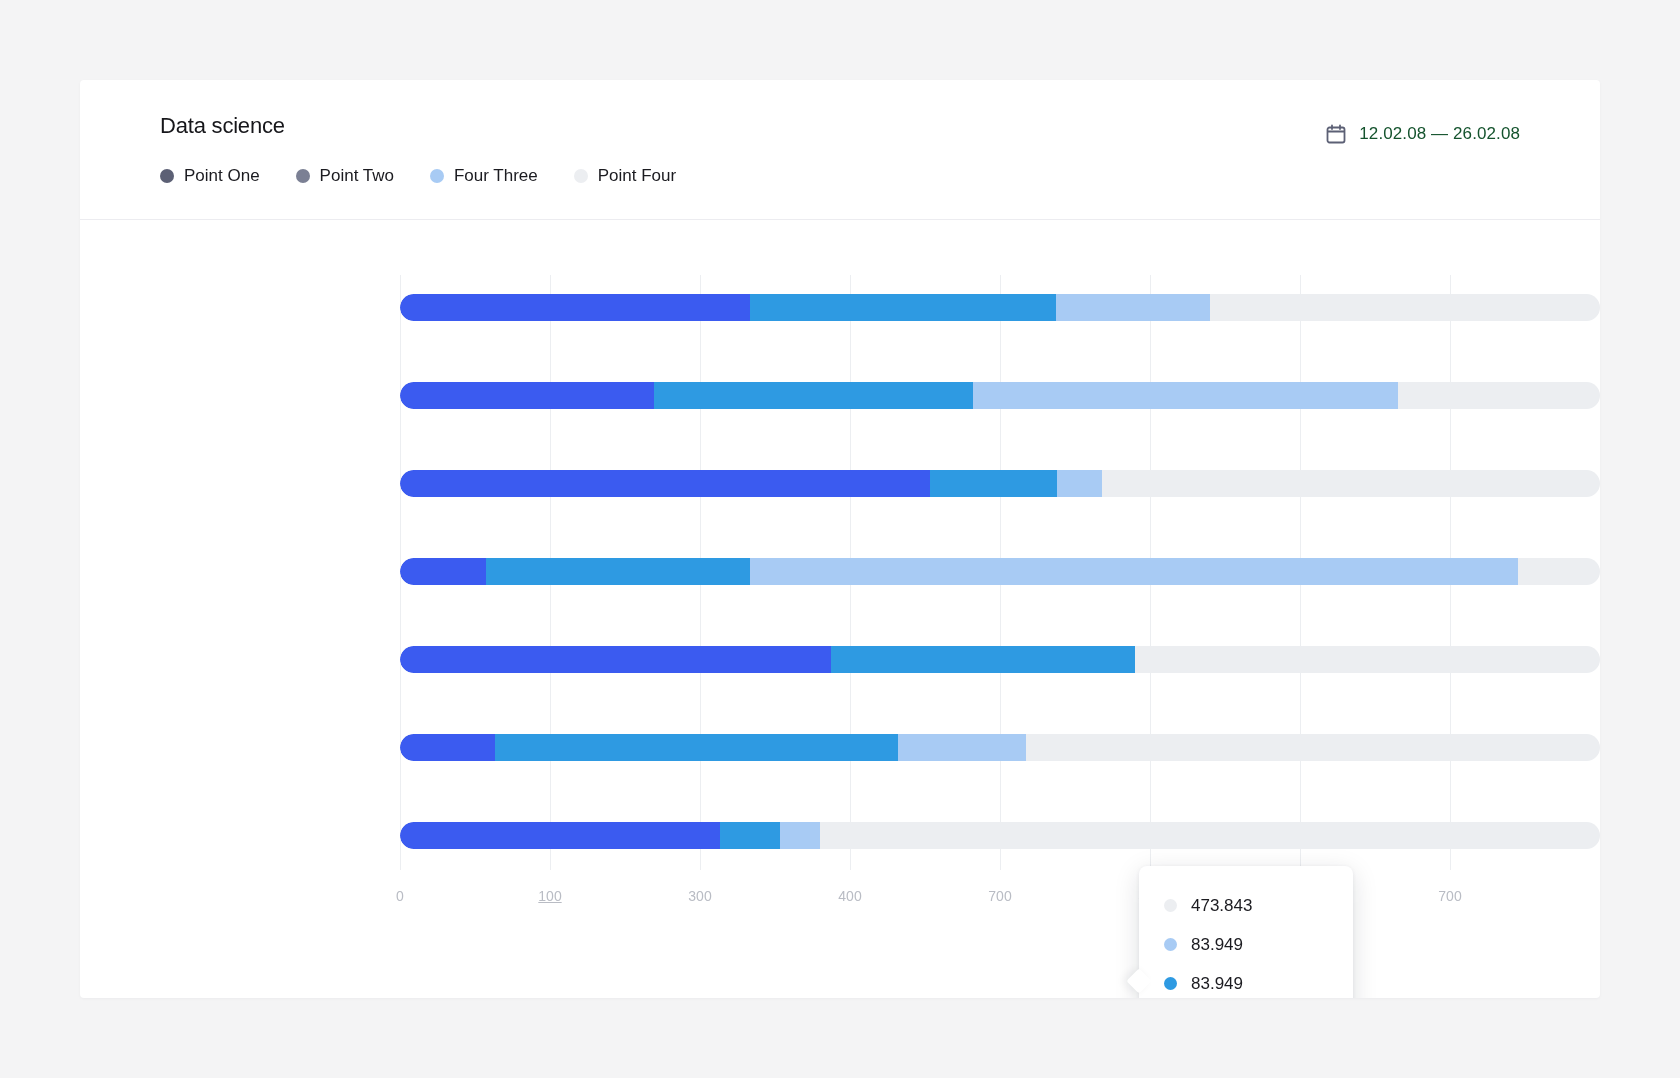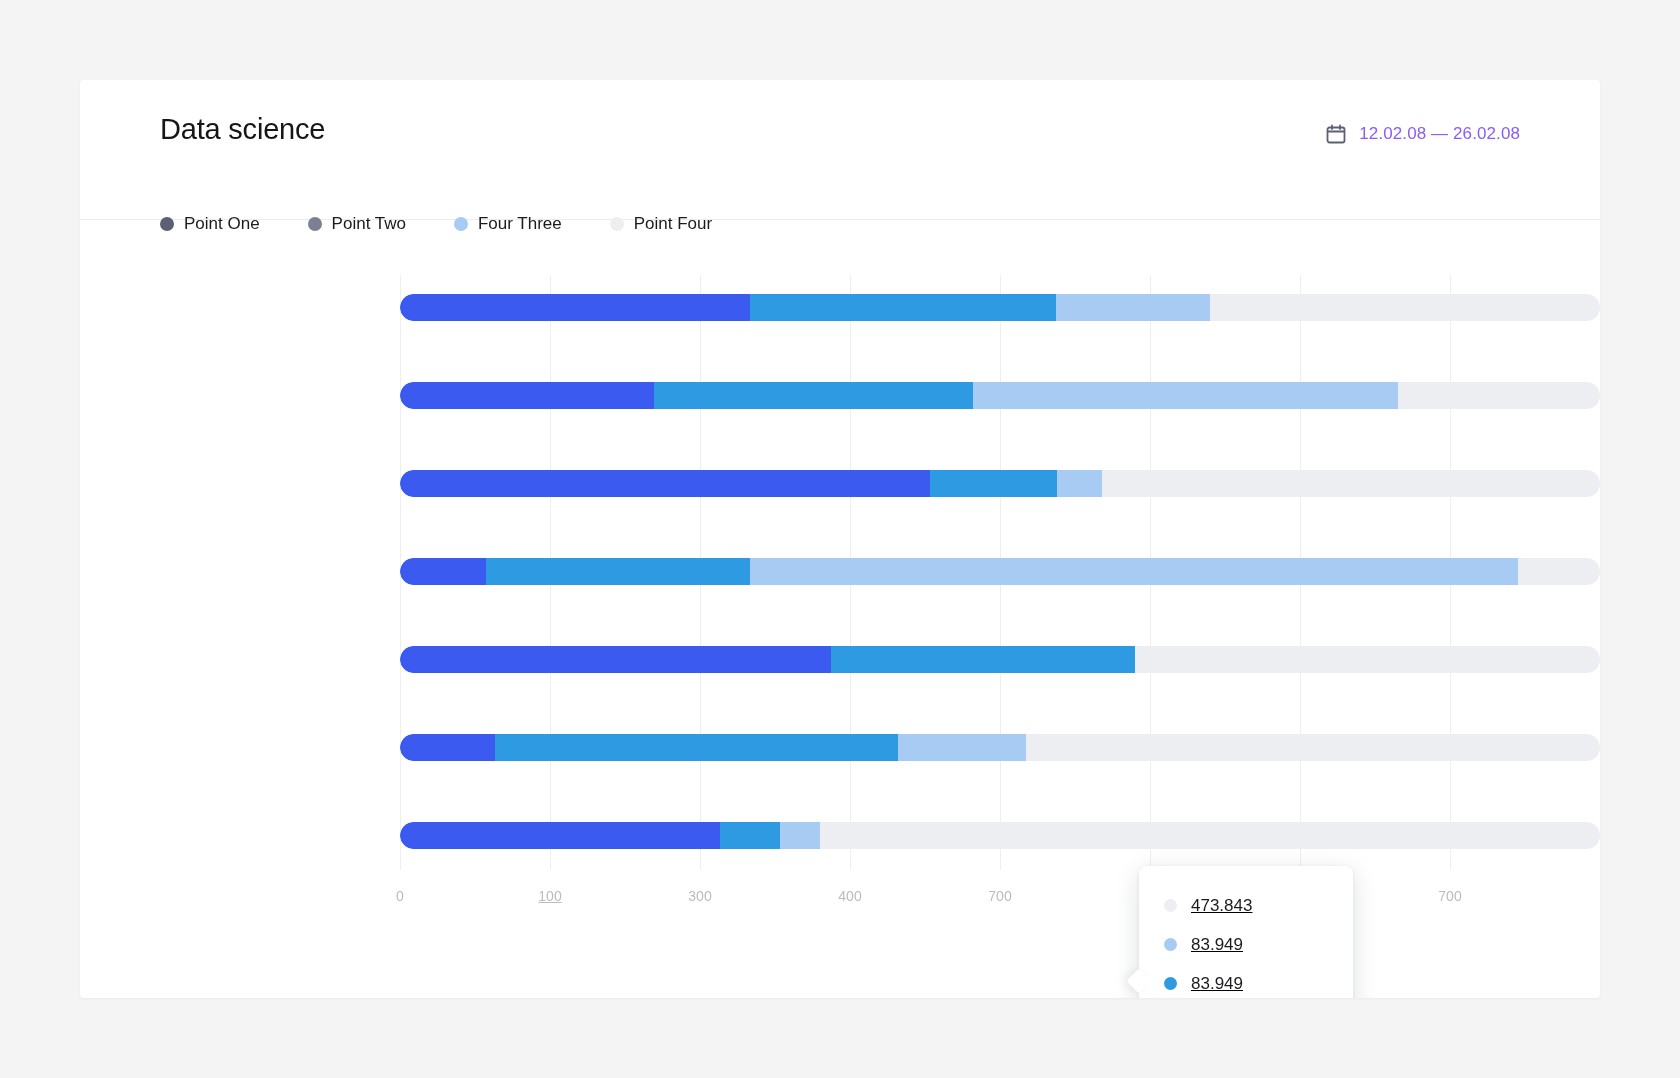--- a/index.html
+++ b/index.html
@@ -20,32 +20,31 @@
   }
   
   #header {
     position: relative;
     height: 140px;
     border-bottom: 1px solid #ececf0;
   }
   #title {
     position: absolute;
     left: 80px; top: 33px;
-    font-size: 29px;
+    font-size: 22px;
     font-weight: 400;
     color: #16161a;
     letter-spacing: -0.2px;
   }
   #legend {
     position: absolute;
     left: 80px; top: 86px;
     display: flex;
     align-items: center;
-    gap: 12px;
-    margin-top: 48px;
+    gap: 0;
   }
   .legend-item {
     display: flex;
     align-items: center;
     margin-right: 36px;
   }
   .legend-dot {
     width: 14px; height: 14px;
     border-radius: 50%;
     margin-right: 10px;
@@ -61,21 +60,21 @@
     display: flex;
     align-items: center;
   }
   #cal-icon {
     width: 22px; height: 22px;
     margin-right: 12px;
     display: block;
   }
   #daterange-text {
     font-size: 17px;
-    color: #8b5cf6;
+    color: #14532d;
     letter-spacing: 0.1px;
   }
   
   #chart {
     position: relative;
     height: 778px;
   }
   #plot {
     position: absolute;
     left: 320px;
@@ -145,21 +144,20 @@
     width: 18px; height: 18px;
     background: #ffffff;
     transform: rotate(45deg);
     border-radius: 3px;
     box-shadow: -3px 3px 8px rgba(16,24,40,0.07);
   }
   #tooltip-rows {
     position: relative;
     padding: 20px 0 18px 3px;
     border-bottom: 6px solid #6d28d9;
-    text-decoration: underline;
   }
   .tt-row {
     display: flex;
     align-items: center;
     height: 39px;
     padding-left: 22px;
   }
   .tt-dot {
     width: 13px; height: 13px;
     border-radius: 50%;

